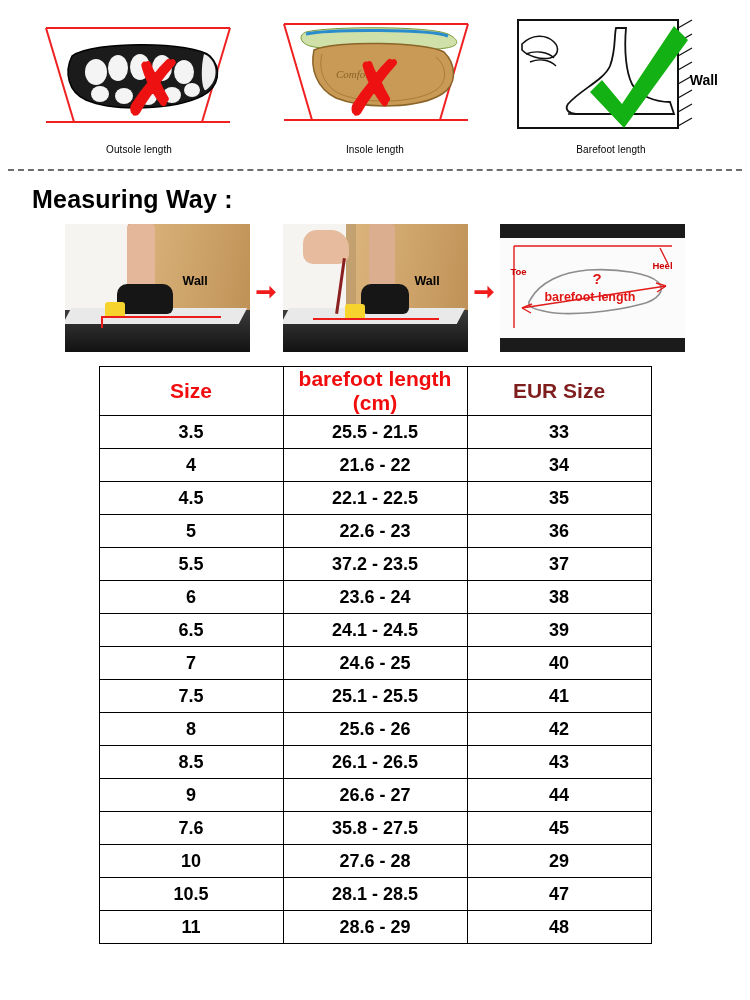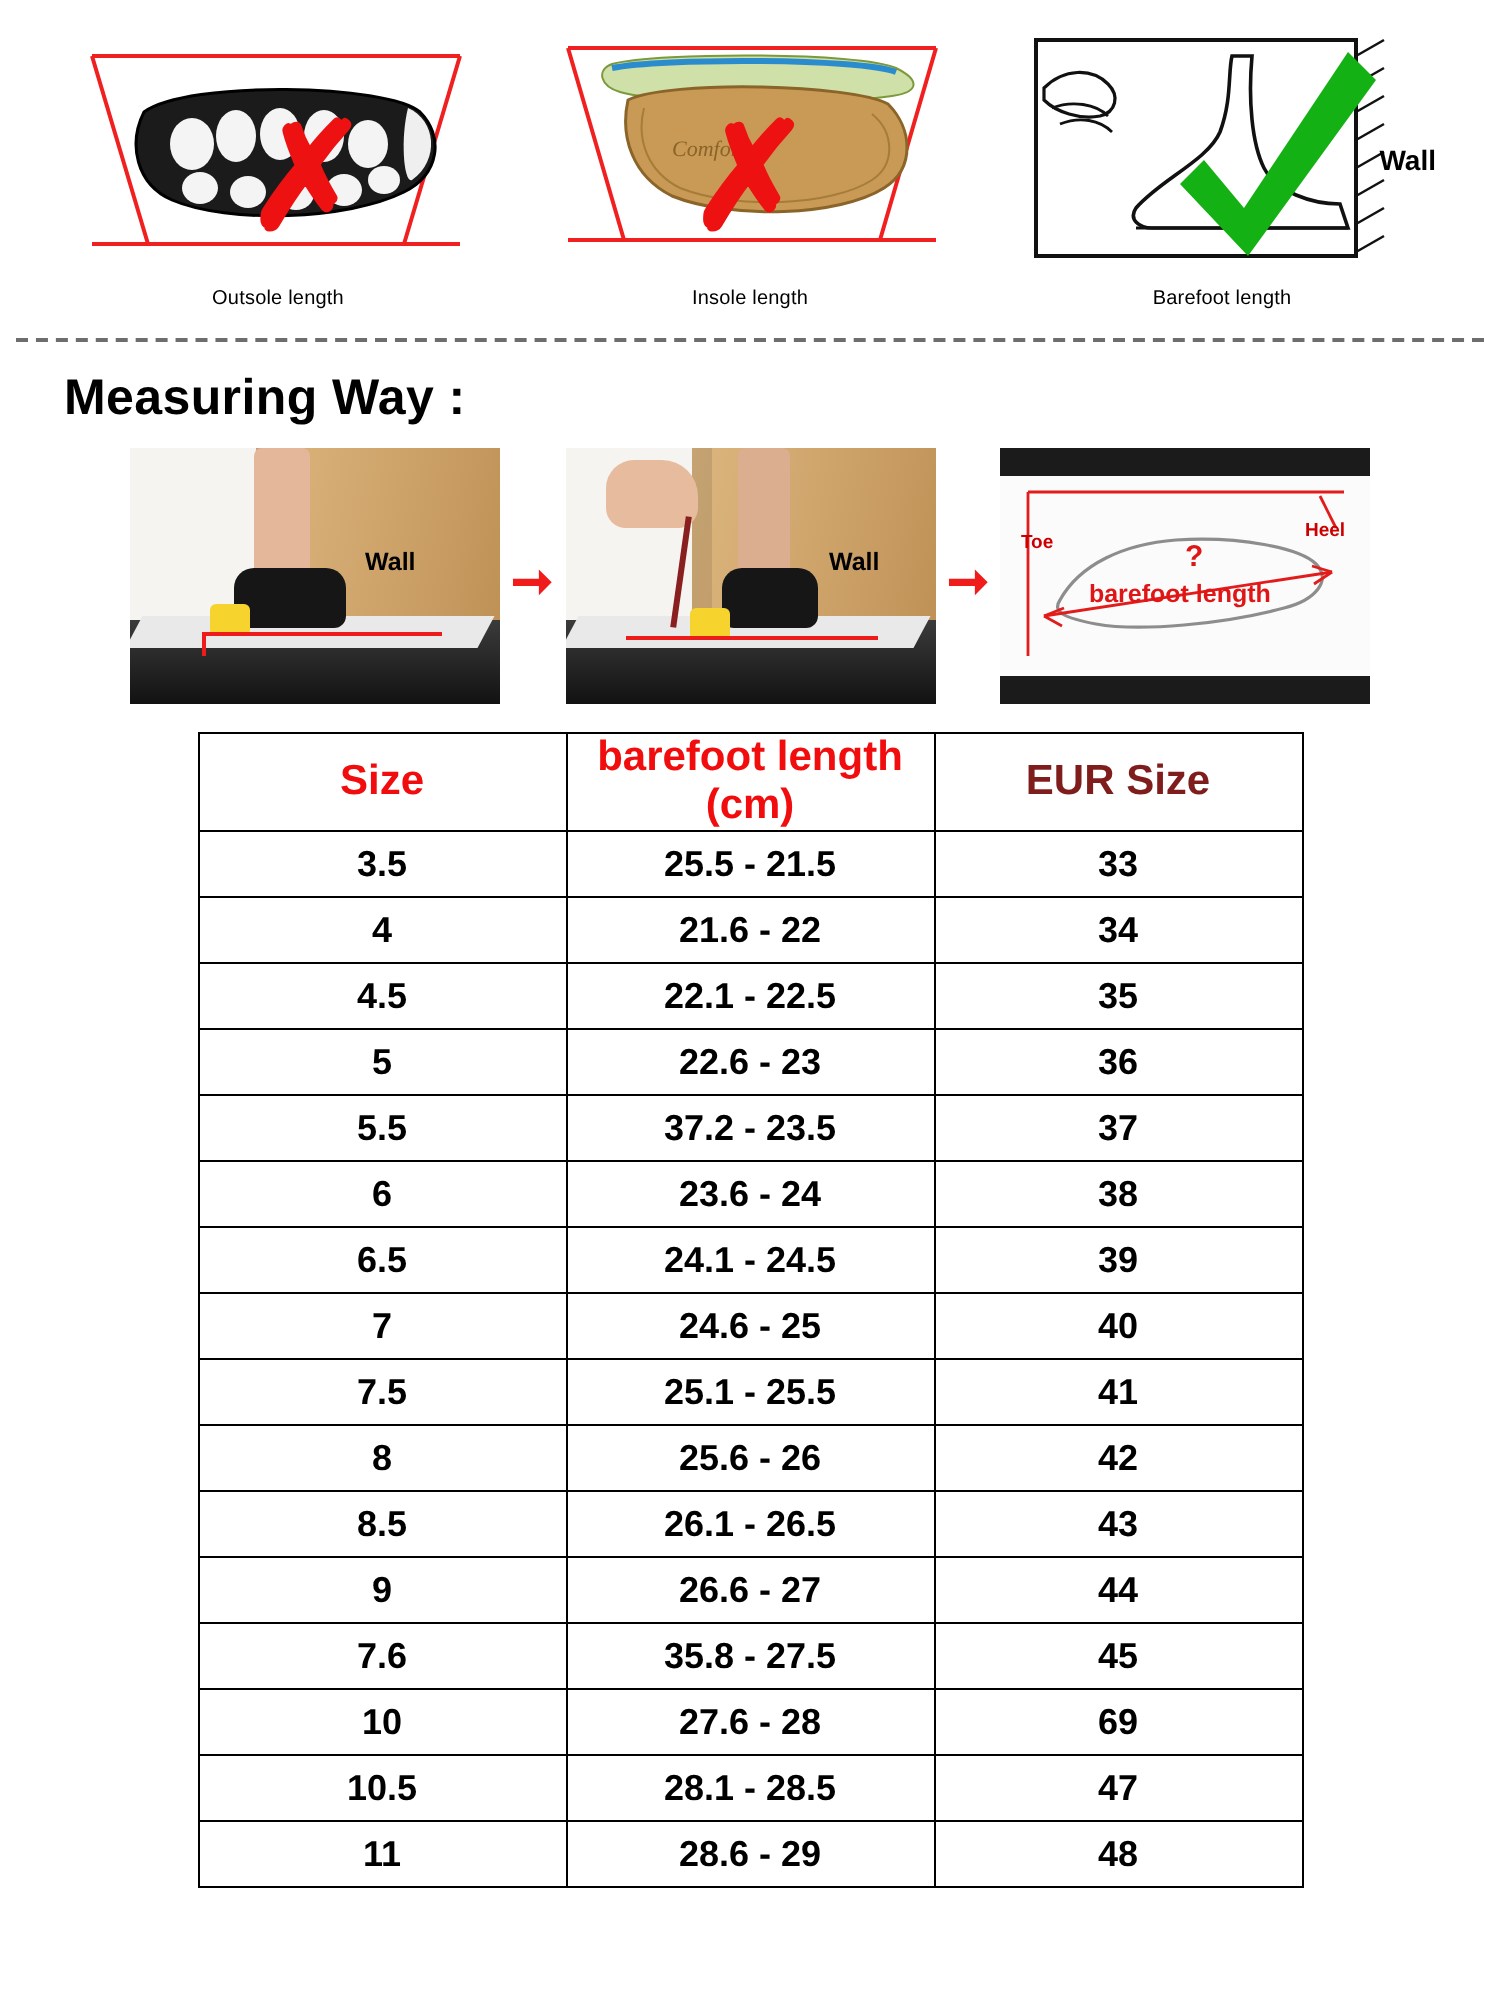--- a/index.html
+++ b/index.html
@@ -445,21 +445,21 @@
         <td class="col-eur">44</td>
       </tr>
     <tr>
         <td class="col-size">7.6</td>
         <td class="col-len">35.8 - 27.5</td>
         <td class="col-eur">45</td>
       </tr>
     <tr>
         <td class="col-size">10</td>
         <td class="col-len">27.6 - 28</td>
-        <td class="col-eur">69</td>
+        <td class="col-eur">29</td>
       </tr>
     <tr>
         <td class="col-size">10.5</td>
         <td class="col-len">28.1 - 28.5</td>
         <td class="col-eur">47</td>
       </tr>
     <tr>
         <td class="col-size">11</td>
         <td class="col-len">28.6 - 29</td>
         <td class="col-eur">48</td>

